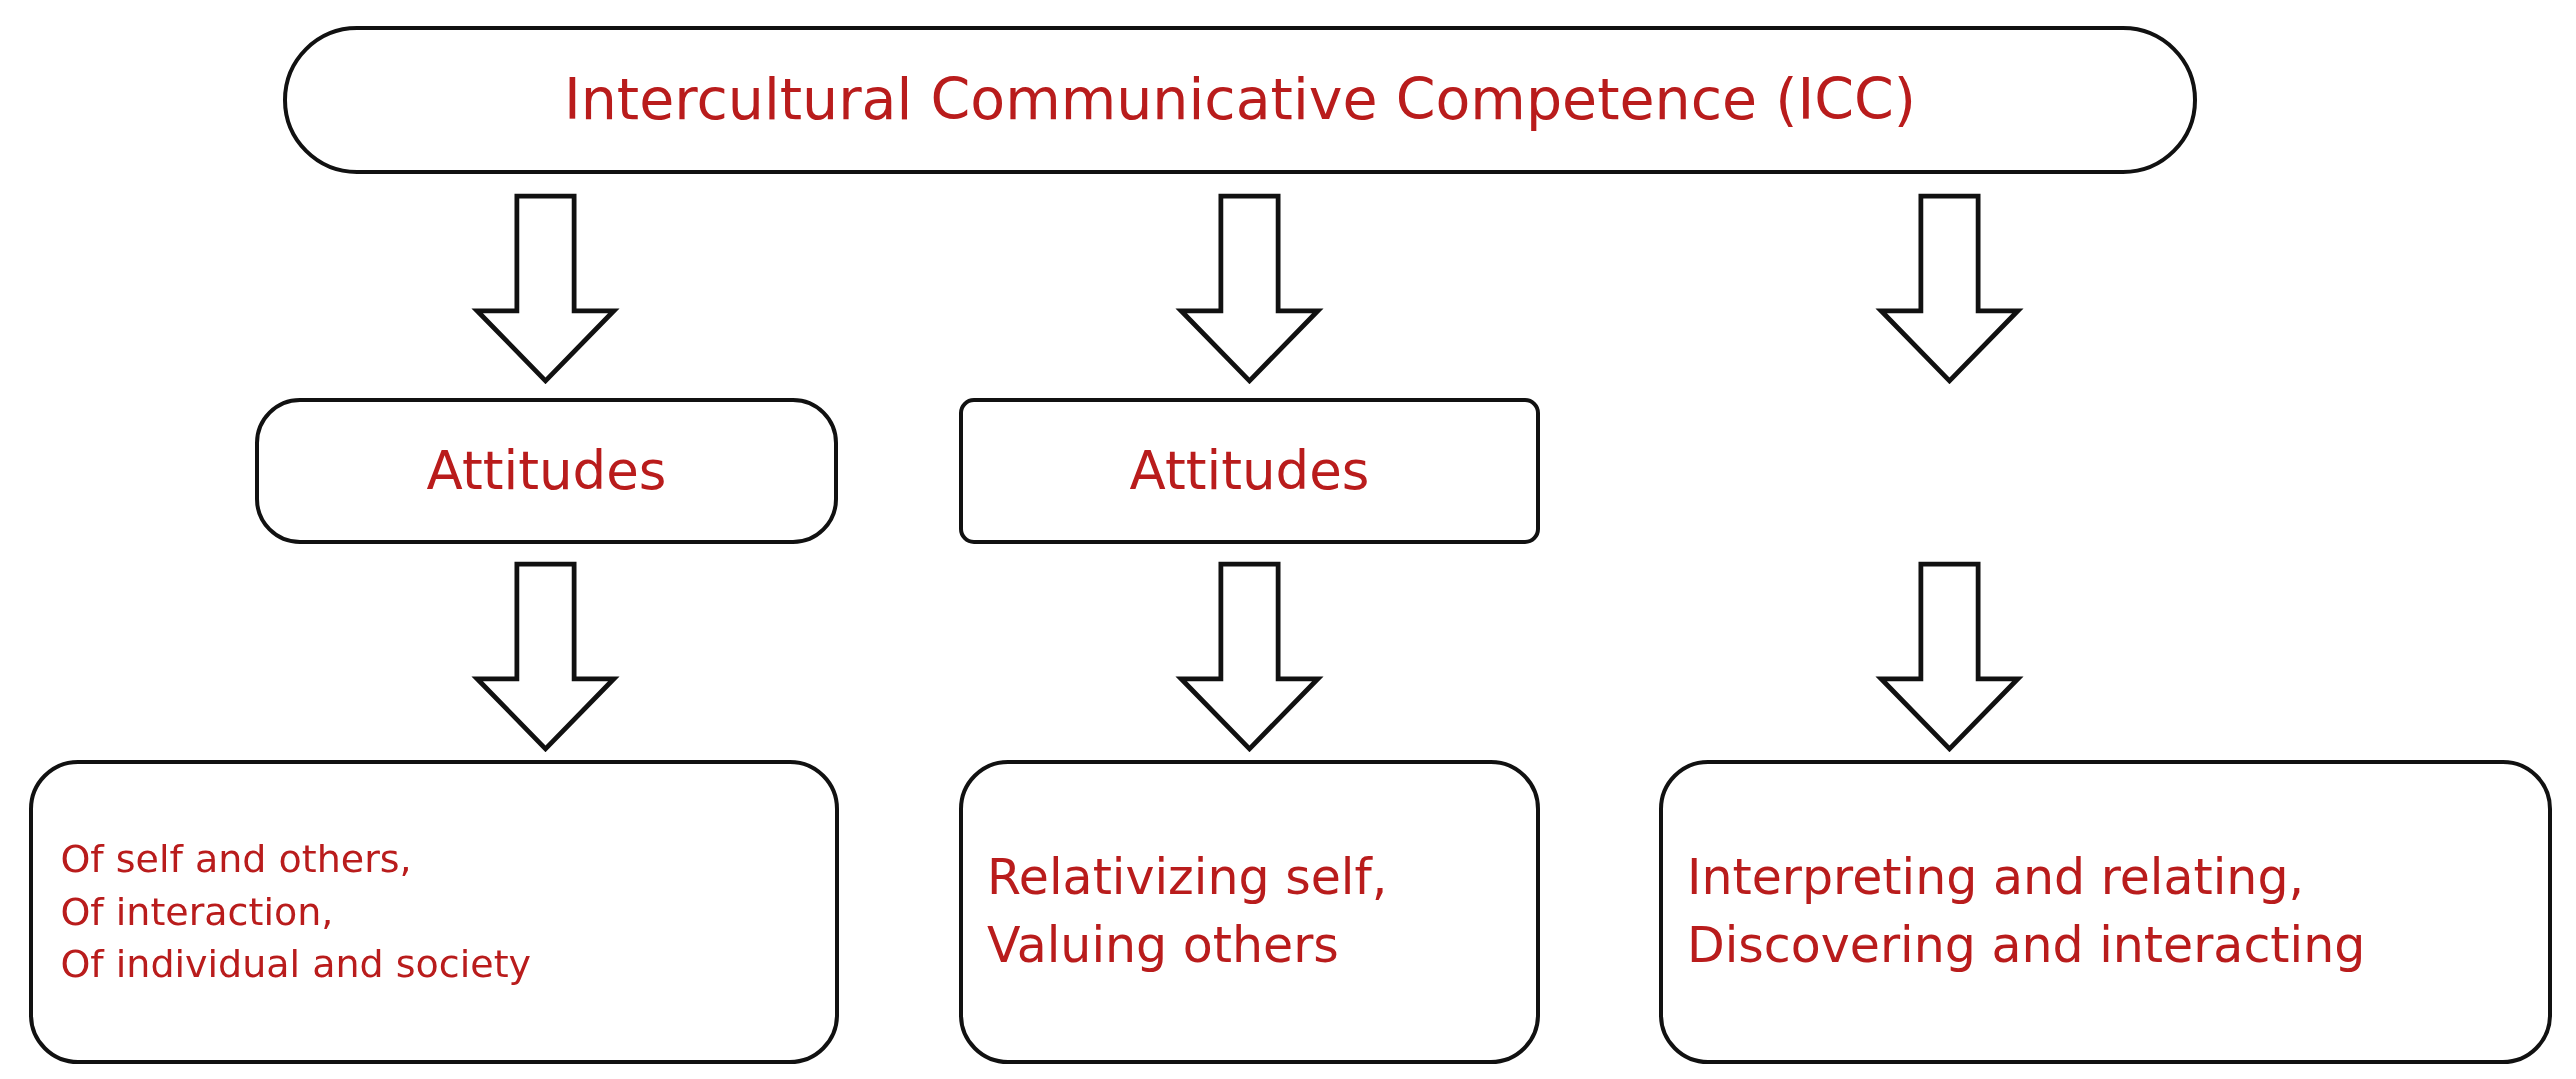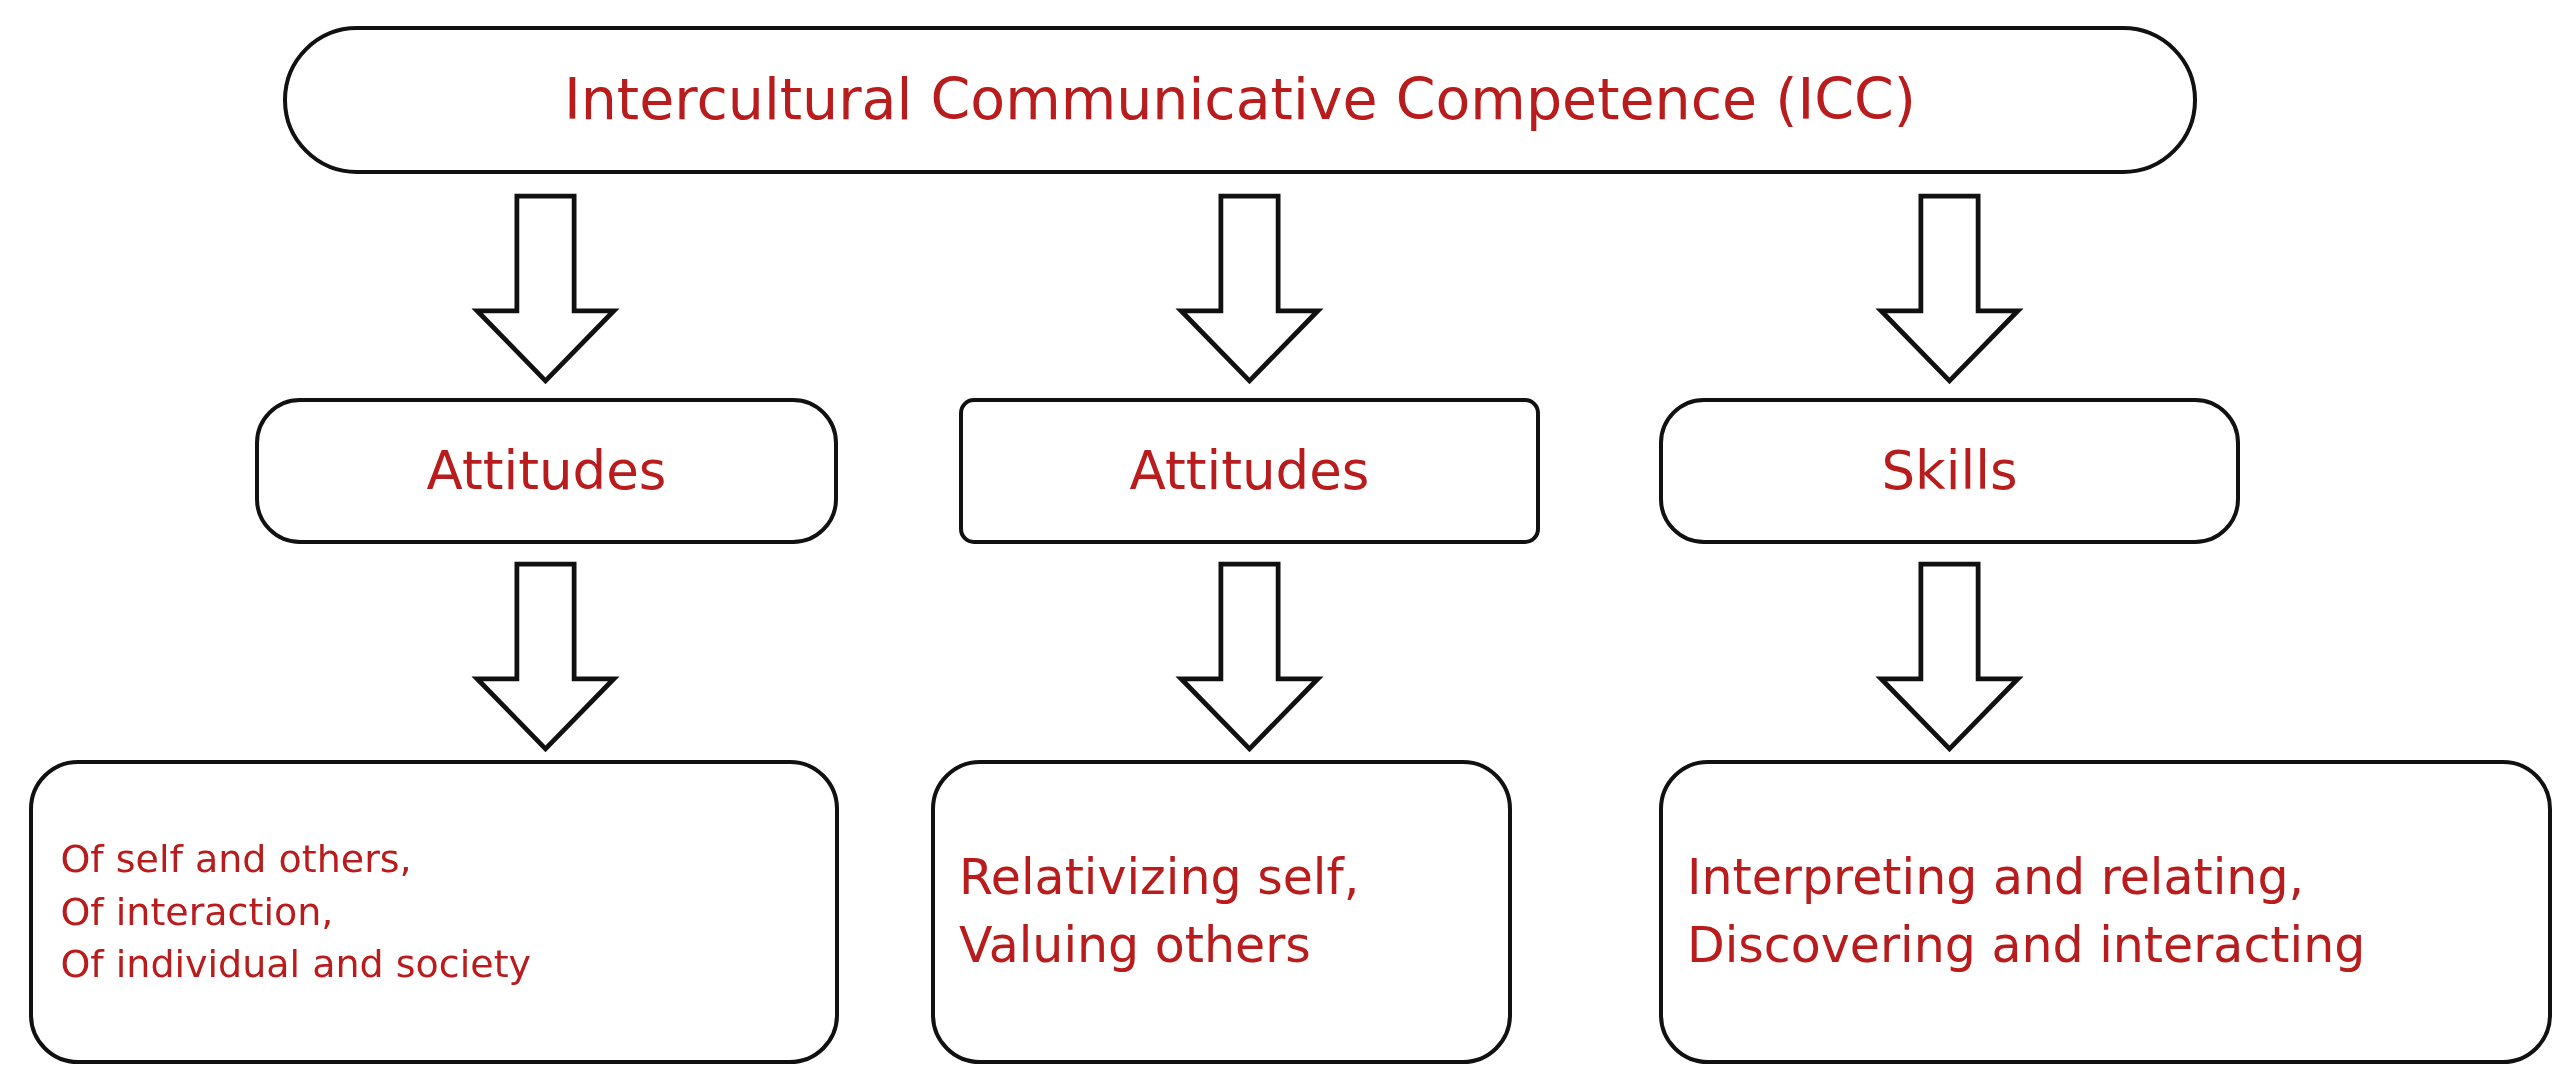--- a/index.html
+++ b/index.html
@@ -73,21 +73,21 @@
   #node-knowledge-detail {
     left: 29.4px;
     top: 760px;
     width: 810px;
     height: 304px;
     border-radius: 49px;
     font-size: 38px;
     padding: 0 0 0 27px;
   }
   #node-attitudes-detail {
-    left: 931px;
+    left: 959px;
     top: 760px;
     width: 581px;
     height: 304px;
     border-radius: 49px;
     font-size: 49px;
     padding: 0 0 0 24px;
   }
   #node-skills-detail {
     left: 1659px;
     top: 760px;
@@ -143,21 +143,20 @@
   <div class="arrow" id="arrow-root-skills">
     <svg viewBox="0 0 200 240" preserveAspectRatio="none" aria-hidden="true">
       <polygon points="64,4 136,4 136,148 186,148 100,236 14,148 64,148"></polygon>
     </svg>
   </div>
 
   <div class="node center" id="node-knowledge">Attitudes</div>
 
   <div class="node center" id="node-attitudes">Attitudes</div>
 
-  <div class="node center" id="node-skills">Skills</div>
 
   <div class="arrow" id="arrow-knowledge-detail">
     <svg viewBox="0 0 200 240" preserveAspectRatio="none" aria-hidden="true">
       <polygon points="64,4 136,4 136,148 186,148 100,236 14,148 64,148"></polygon>
     </svg>
   </div>
 
   <div class="arrow" id="arrow-attitudes-detail">
     <svg viewBox="0 0 200 240" preserveAspectRatio="none" aria-hidden="true">
       <polygon points="64,4 136,4 136,148 186,148 100,236 14,148 64,148"></polygon>

